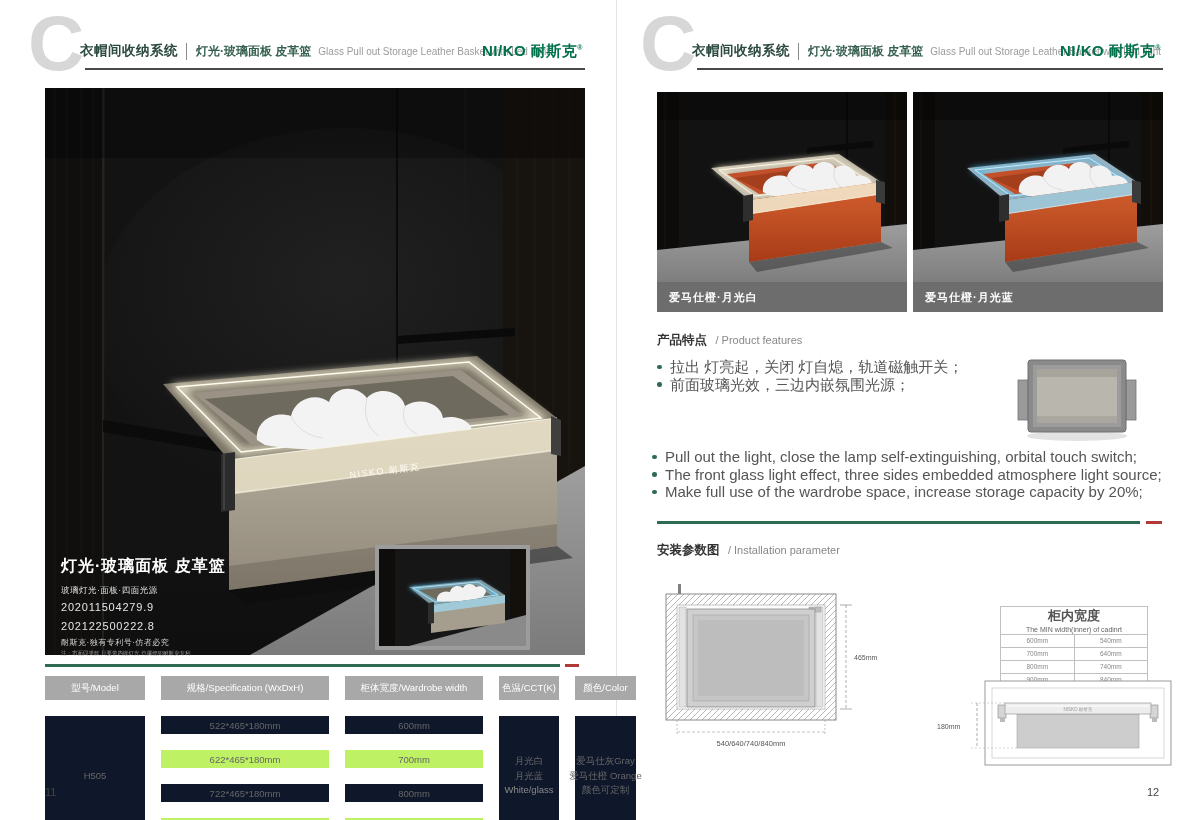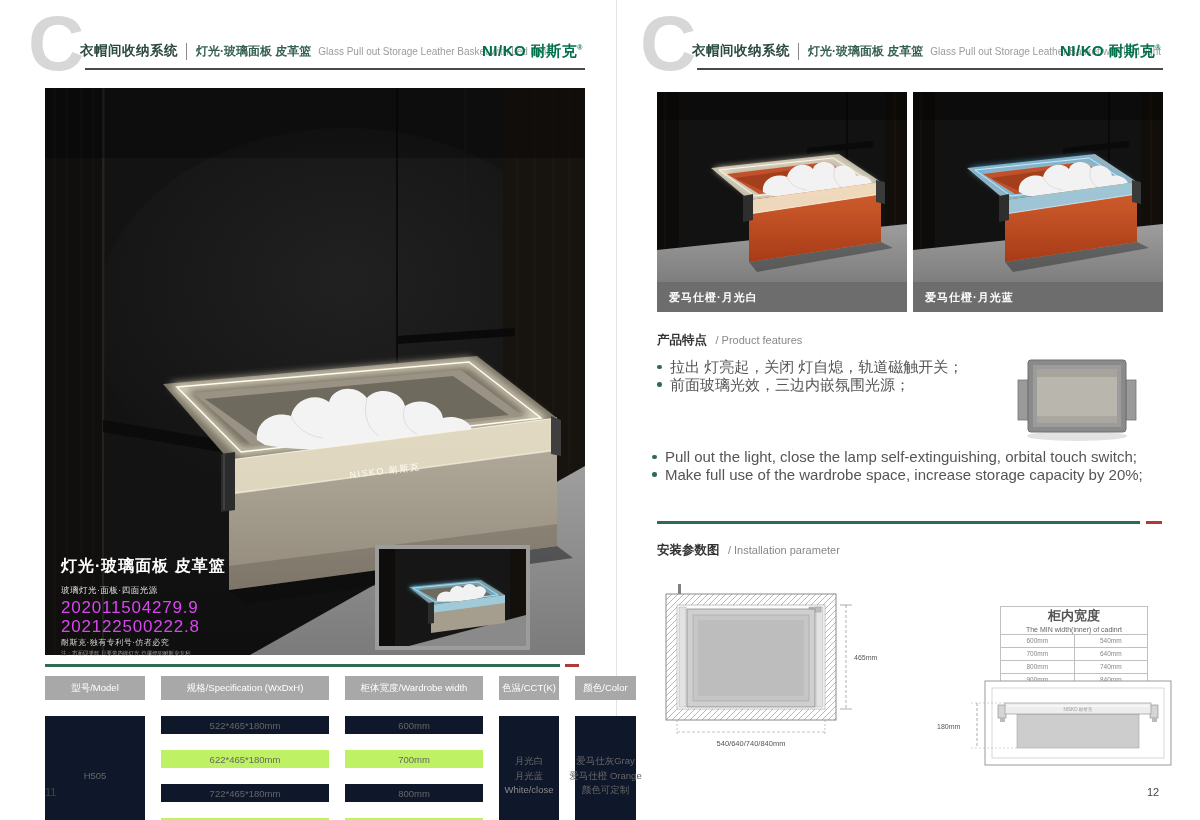--- a/index.html
+++ b/index.html
@@ -17,21 +17,21 @@
   .hdr-en{font-size:10px;color:#9b9b9b;margin-left:7px;}
   .hdr-line{position:absolute;left:40px;right:0;top:60px;height:2px;background:#4a4a4a;z-index:2;}
   .brand{position:absolute;right:2px;top:34px;z-index:3;color:#00704a;font-weight:bold;
          font-size:15px;letter-spacing:.5px;white-space:nowrap;}
   .brand sup{font-size:7px;}
   
   .photo-main{position:absolute;left:45px;top:88px;width:540px;height:567px;background:#141414;}
   .overlay{position:absolute;left:16px;top:468px;color:#fff;z-index:4;}
   .ov-title{font-size:16px;font-weight:bold;letter-spacing:1px;}
   .ov-sub{font-size:8.5px;color:#e0e0e0;margin-top:8px;letter-spacing:.5px;}
-  .ov-pat{font-size:17px;color:#d946ef;letter-spacing:.8px;line-height:17px;margin-top:2px;}
+  .ov-pat{font-size:11px;color:#e5e5e5;letter-spacing:.8px;line-height:17px;margin-top:2px;}
   .ov-claim{font-size:8px;color:#d0d0d0;margin-top:2px;letter-spacing:.5px;}
   .ov-note{font-size:5.5px;color:#9a9a9a;margin-top:2px;}
   .inset{position:absolute;left:330px;top:457px;width:155px;height:105px;border:4px solid #9c9c9c;
          box-sizing:border-box;background:#141414;z-index:5;}
   .rp-photo{position:absolute;top:92px;width:250px;height:220px;background:#141414;}
   .rp-cap{position:absolute;left:0;bottom:0;width:100%;height:30px;background:#6d6d6d;color:#fff;
           font-size:11px;font-weight:bold;line-height:30px;padding-left:12px;box-sizing:border-box;
           letter-spacing:1px;}
   
   .sep-green{position:absolute;height:3px;background:#2e6b52;}
@@ -209,21 +209,21 @@
     <div class="td alt" style="grid-column:2;grid-row:5;">822*465*180mm</div>
 
     <div class="td" style="grid-column:3;grid-row:2;">600mm</div>
     <div class="td alt" style="grid-column:3;grid-row:3;">700mm</div>
     <div class="td" style="grid-column:3;grid-row:4;">800mm</div>
     <div class="td alt" style="grid-column:3;grid-row:5;">900mm</div>
 
     <div class="td merged" style="grid-column:4;grid-row:2/6;">
       <span>月光白</span>
       <span>月光蓝</span>
-      <span class="en">White/close</span>
+      <span class="en">White/glass</span>
     </div>
     <div class="td merged" style="grid-column:5;grid-row:2/6;">
       <span>爱马仕灰Gray</span>
       <span>爱马仕橙 Orange</span>
       <span>颜色可定制</span>
     </div>
   </div>
 
   <div class="pageno" style="left:45px;top:786px;">11</div>
 </div>
@@ -339,20 +339,21 @@
   <div class="sec-title" style="left:657px;top:330px;">
     <span class="cn">产品特点</span>
     <span class="en">/ Product features</span>
   </div>
   <ul class="bullets" style="left:657px;top:358px;">
     <li><span>拉出 灯亮起，关闭 灯自熄，轨道磁触开关；</span></li>
     <li><span>前面玻璃光效，三边内嵌氛围光源；</span></li>
   </ul>
   <ul class="bullets" style="left:652px;top:430px;margin-top:18px;">
     <li><span>Pull out the light, close the lamp self-extinguishing, orbital touch switch;</span></li>
+    <li><span>The front glass light effect, three sides embedded atmosphere light source;</span></li>
     <li><span>Make full use of the wardrobe space, increase storage capacity by 20%;</span></li>
   </ul>
 
   <svg class="abs" style="left:1008px;top:346px;" width="138" height="102" viewBox="0 0 138 102">
     <rect width="138" height="102" fill="#ffffff"></rect>
     <ellipse cx="69" cy="90" rx="50" ry="5" fill="#e2e2e2"></ellipse>
     <rect x="10" y="34" width="10" height="40" fill="#9a9a9a" stroke="#777" stroke-width="0.8"></rect>
     <rect x="118" y="34" width="10" height="40" fill="#9a9a9a" stroke="#777" stroke-width="0.8"></rect>
     <rect x="20" y="14" width="98" height="72" rx="3" fill="#8a8a8a" stroke="#6e6e6e" stroke-width="1"></rect>
     <rect x="25" y="19" width="88" height="62" fill="#9c9c9c"></rect>

